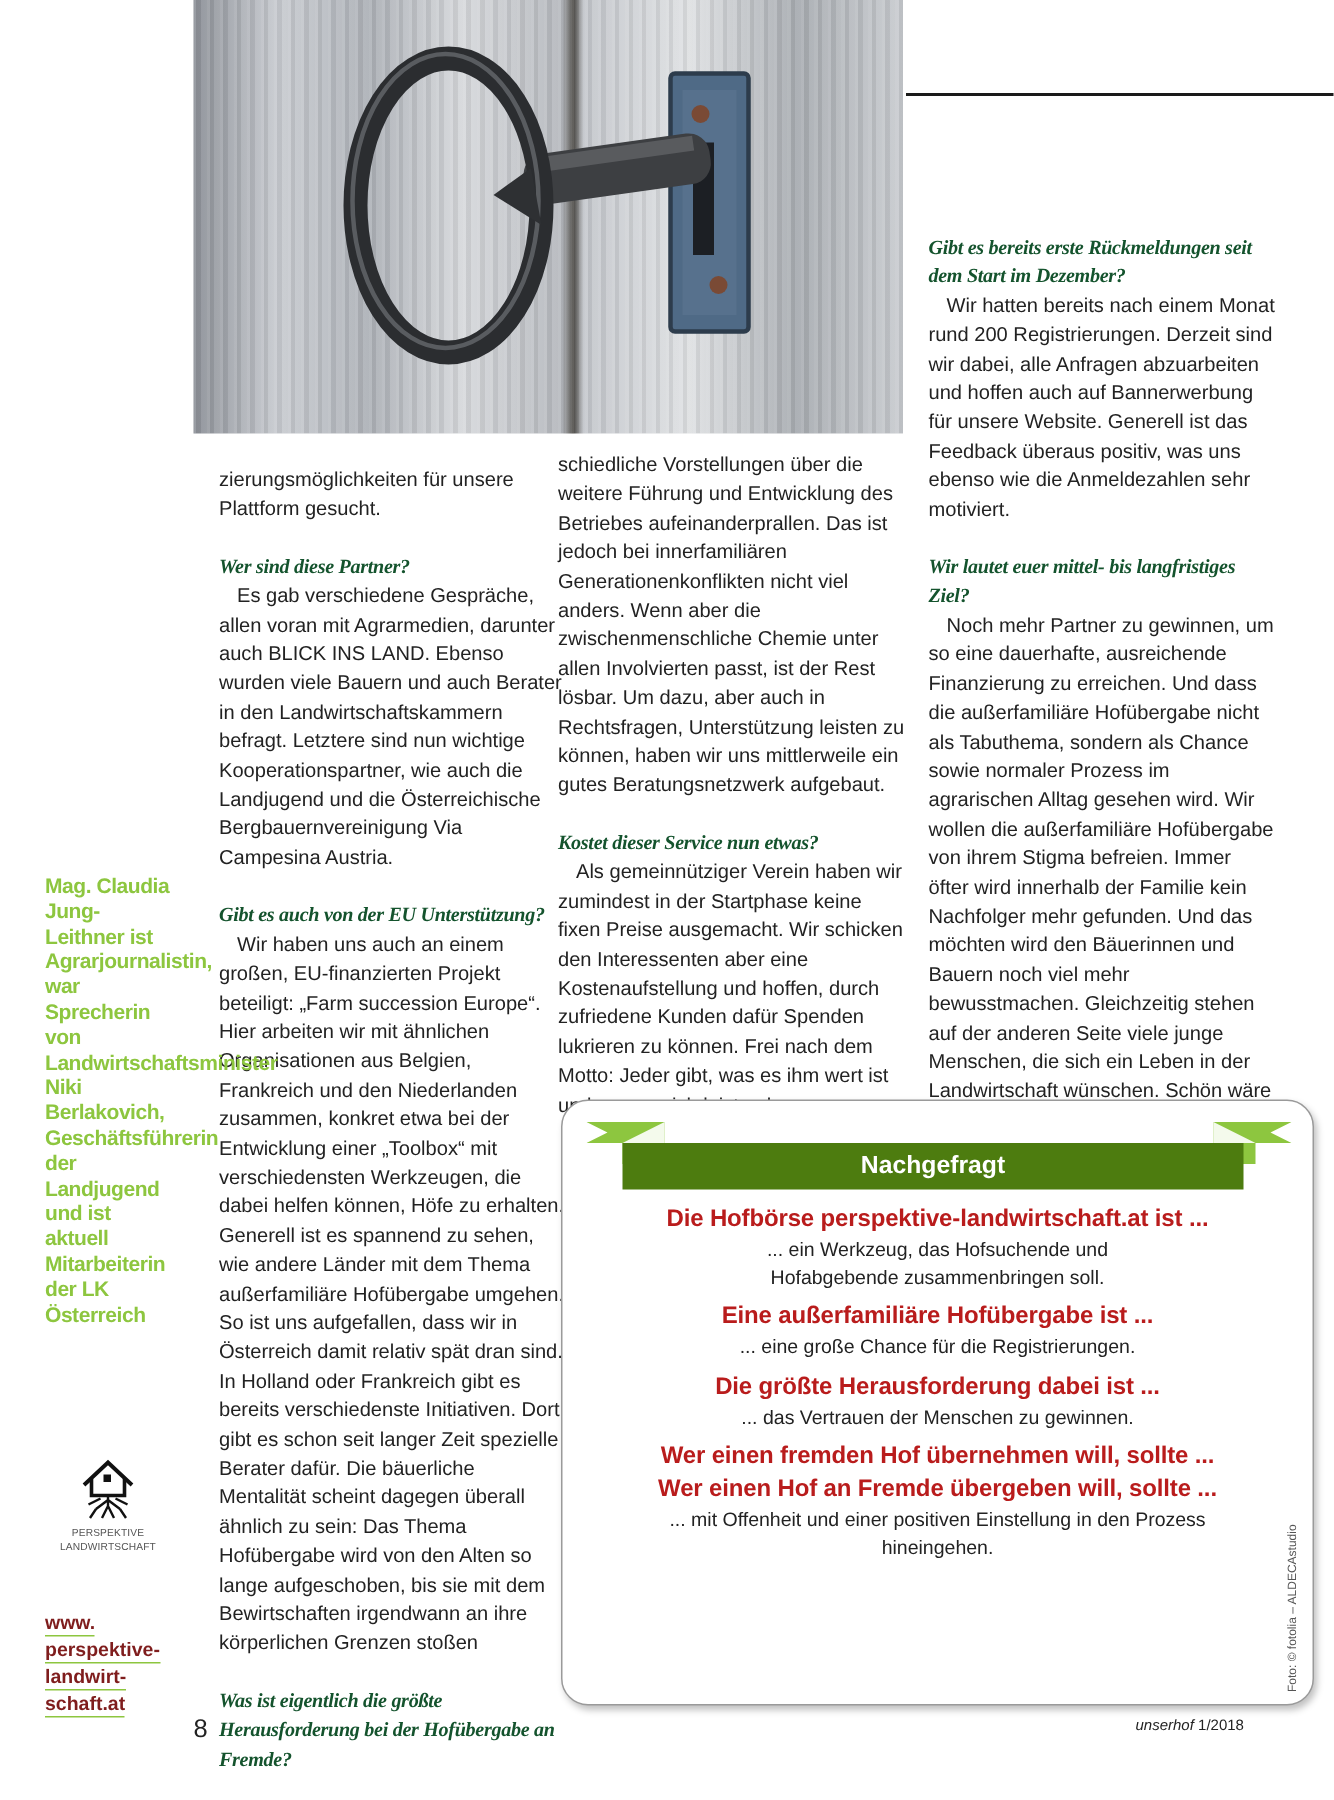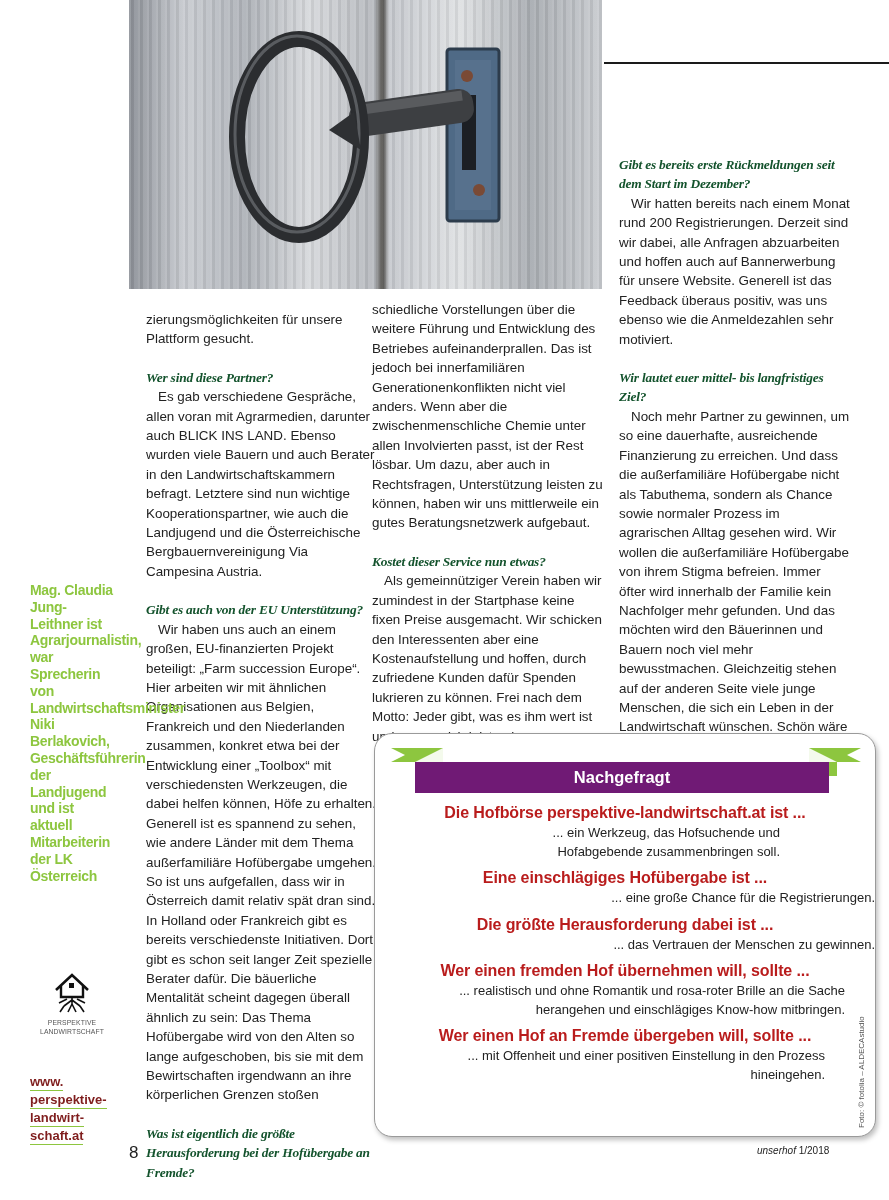--- a/index.html
+++ b/index.html
@@ -37,26 +37,26 @@
   .footer { position:absolute; left:757px; top:1145px; font-family:"Liberation Sans", sans-serif; font-size:10px; color:#222; }
   .footer i { font-style:italic; }
 
   .credit { position:absolute; left:857px; top:1128px; transform:rotate(-90deg); transform-origin:0 0;
             font-family:"Liberation Sans", sans-serif; font-size:8px; color:#555; white-space:nowrap; }
 
   
   .box { position:absolute; left:374px; top:733px; width:500px; height:402px;
          border:1px solid #9a9a9a; border-radius:18px; background:#fff;
          box-shadow: 2px 3px 5px rgba(0,0,0,0.25); }
-  .ribbon { position:absolute; left:40px; top:28px; width:414px; height:31px; background:#701a75; }
+  .ribbon { position:absolute; left:40px; top:28px; width:414px; height:31px; background:#4d7c0f; }
   .ribbon-title { position:absolute; left:0; right:0; top:0; line-height:31px; text-align:center;
      color:#fff; font-family:"Liberation Sans", sans-serif; font-weight:bold; font-size:16.5px; }
   .box-content { position:absolute; left:0; right:0; top:68px; text-align:center; }
   .bq { font-family:"Liberation Sans", sans-serif; font-weight:bold; font-size:16px; line-height:22px; color:#b91c1c; margin:0; letter-spacing:-0.1px; }
-  .ba { font-family:"Liberation Sans", sans-serif; font-size:13px; line-height:18.5px; color:#222; margin:0 0 6px 0;text-align:right; }
+  .ba { font-family:"Liberation Sans", sans-serif; font-size:13px; line-height:18.5px; color:#222; margin:0 0 6px 0; }
 </style>
 </head>
 <body>
 
 <div class="photo">
   <div class="grain"></div>
   <svg width="473" height="289" viewBox="0 0 473 289">
 
     <rect x="318" y="49" width="52" height="172" rx="3" fill="#4f6a86" stroke="#2d3c4c" stroke-width="3"></rect>
     <rect x="326" y="60" width="36" height="150" fill="#5b7590" opacity="0.7"></rect>
@@ -129,26 +129,25 @@
     <polygon points="24,16 52,2 52,16" fill="#fff" opacity="0.9"></polygon>
     <polygon points="470,2 418,2 418,30 446,30 446,16 470,16 456,9" fill="#8dc63f"></polygon>
     <polygon points="446,16 418,2 418,16" fill="#fff" opacity="0.9"></polygon>
   </svg>
   <div class="ribbon">
     <div class="ribbon-title">Nachgefragt</div>
   </div>
   <div class="box-content">
     <p class="bq">Die Hofbörse perspektive-landwirtschaft.at ist ...</p>
     <p class="ba" style="padding:0 95px;">... ein Werkzeug, das Hofsuchende und Hofabgebende zusammenbringen soll.</p>
-    <p class="bq">Eine einschlägiges Hofübergabe ist ...</p>
+    <p class="bq">Eine außerfamiliäre Hofübergabe ist ...</p>
     <p class="ba">... eine große Chance für die Registrierungen.</p>
     <p class="bq">Die größte Herausforderung dabei ist ...</p>
     <p class="ba">... das Vertrauen der Menschen zu gewinnen.</p>
     <p class="bq">Wer einen fremden Hof übernehmen will, sollte ...</p>
-    <p class="ba" style="padding:0 30px;">... realistisch und ohne Romantik und rosa-roter Brille an die Sache herangehen und einschlägiges Know-how mitbringen.</p>
     <p class="bq">Wer einen Hof an Fremde übergeben will, sollte ...</p>
     <p class="ba" style="padding:0 50px;">... mit Offenheit und einer positiven Einstellung in den Prozess hineingehen.</p>
   </div>
 </div>
 
 <div class="credit">Foto: © fotolia – ALDECAstudio</div>
 
 <div class="page-num">8</div>
 <div class="footer">
   <i>unserhof</i>

